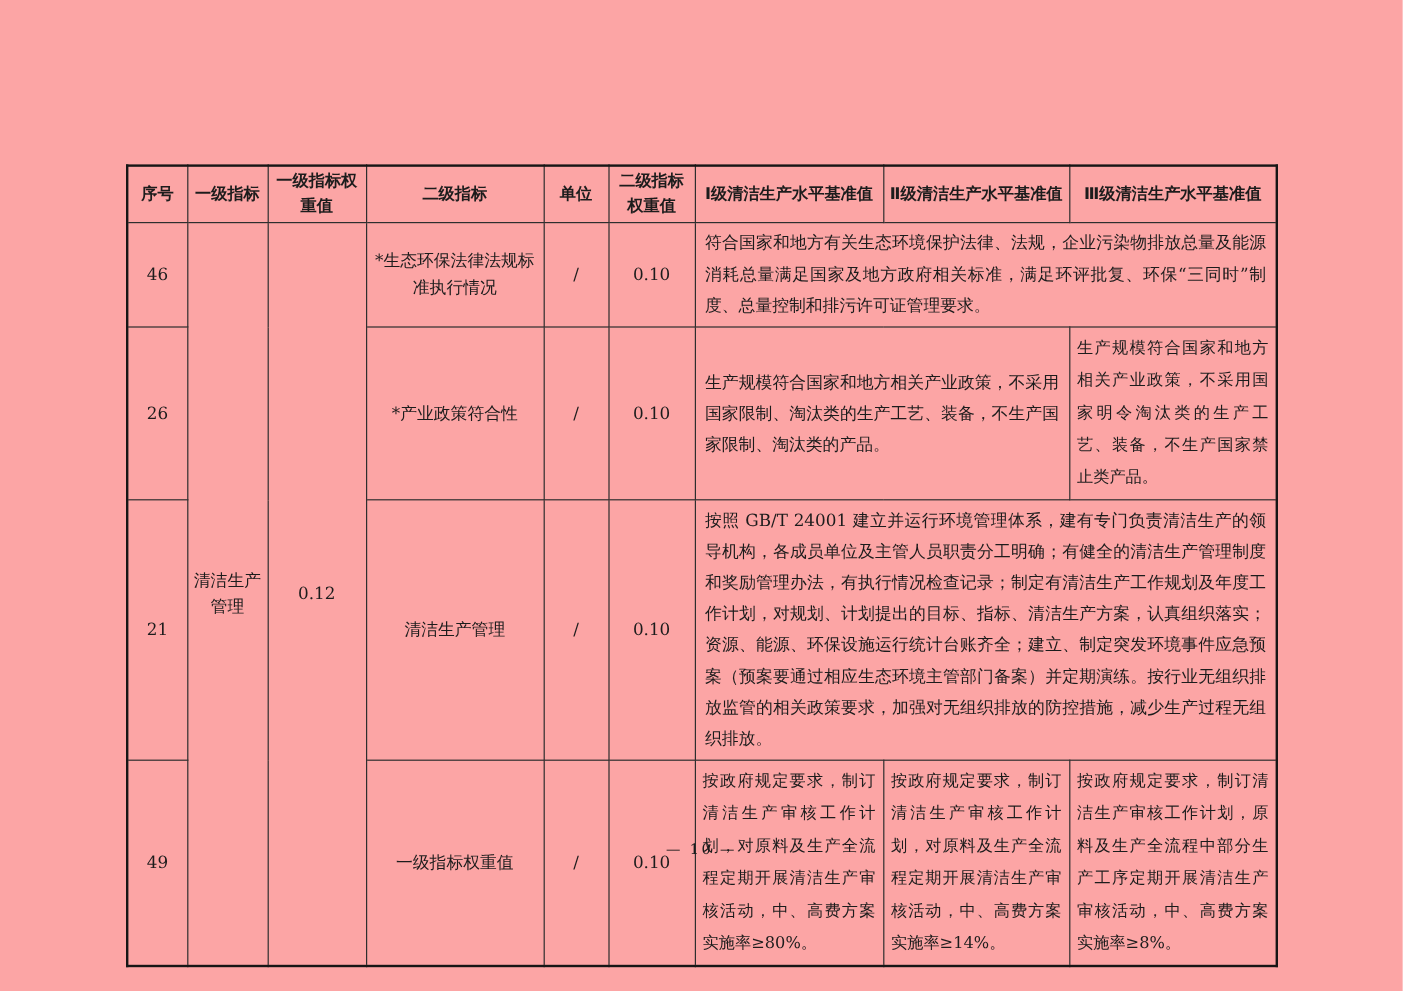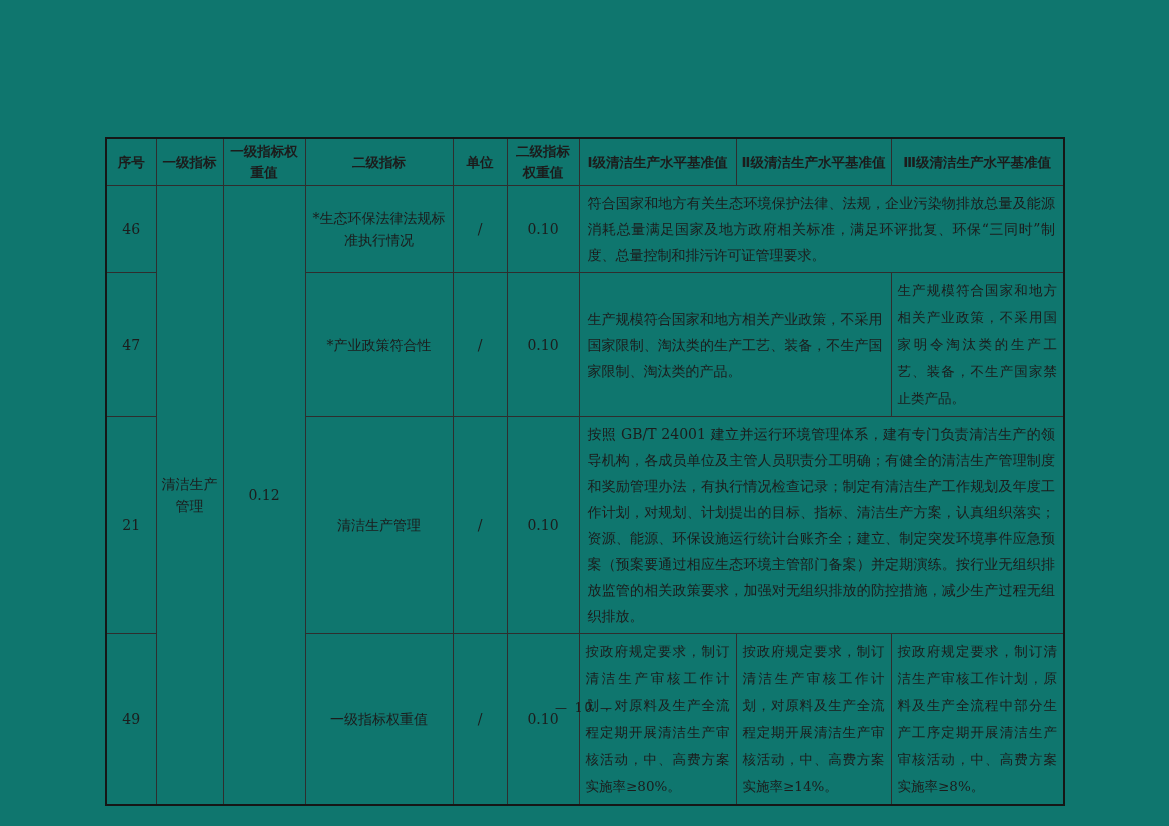--- a/index.html
+++ b/index.html
@@ -4,21 +4,21 @@
 <style>
   html, body {
     margin: 0;
     padding: 0;
     background: #ffffff;
   }
   .page {
     position: relative;
     width: 1169px;
     height: 826px;
-    background: #0f766e;
+    background: #fca5a5;
     font-family: "DejaVu Serif", "Liberation Serif", serif;
     color: #1c1c1c;
     overflow: hidden;
   }
   table.indicator-table {
     position: absolute;
     left: 105px;
     top: 137px;
     width: 958px;
     border-collapse: collapse;
@@ -108,21 +108,21 @@
       <td class="center">46</td>
       <td class="center" rowspan="4">清洁生产管理</td>
       <td class="center" rowspan="4">0.12</td>
       <td class="center">*生态环保法律法规标准执行情况</td>
       <td class="center">/</td>
       <td class="center">0.10</td>
       <td class="basis" colspan="3">符合国家和地方有关生态环境保护法律、法规，企业污染物排放总量及能源消耗总量满足国家及地方政府相关标准，满足环评批复、环保“三同时”制度、总量控制和排污许可证管理要求。</td>
     </tr>
 
     <tr class="r47">
-      <td class="center">47</td>
+      <td class="center">26</td>
       <td class="center">*产业政策符合性</td>
       <td class="center">/</td>
       <td class="center">0.10</td>
       <td class="basis" colspan="2">生产规模符合国家和地方相关产业政策，不采用国家限制、淘汰类的生产工艺、装备，不生产国家限制、淘汰类的产品。</td>
       <td class="basis-narrow">生产规模符合国家和地方相关产业政策，不采用国家明令淘汰类的生产工艺、装备，不生产国家禁止类产品。</td>
     </tr>
 
     <tr class="r48">
       <td class="center">21</td>
       <td class="center">清洁生产管理</td>

